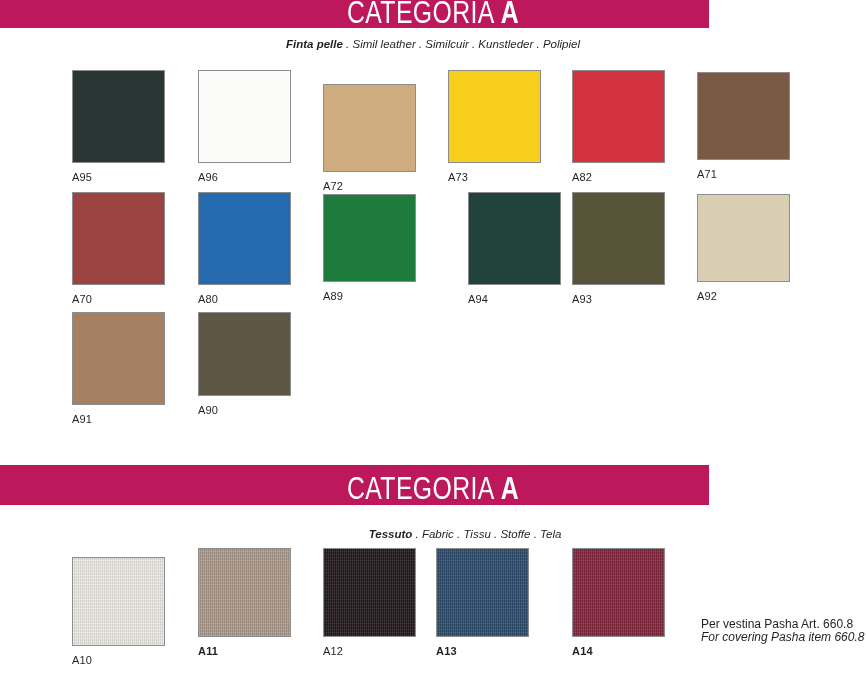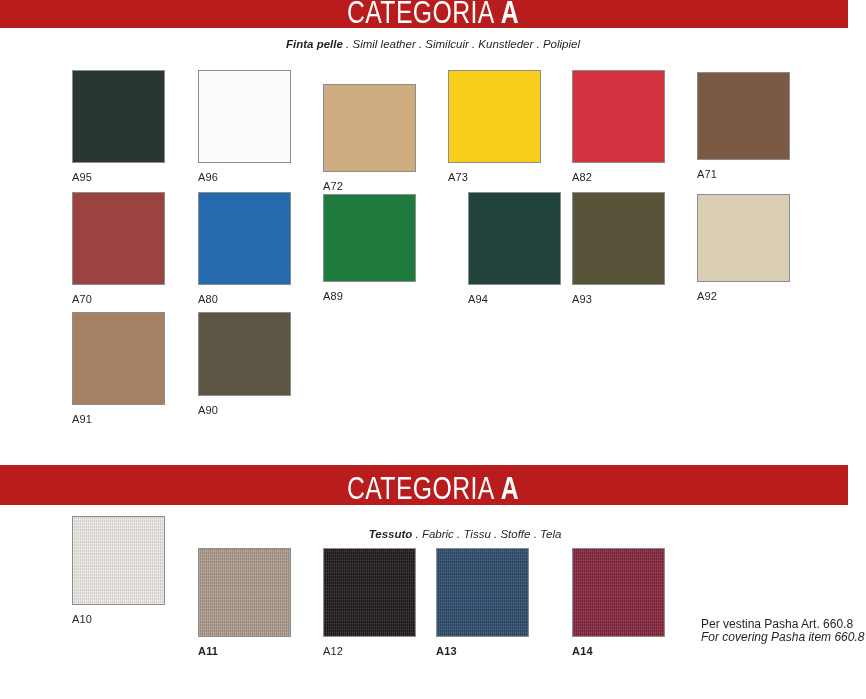--- a/index.html
+++ b/index.html
@@ -12,22 +12,22 @@
     height: 699px;
     position: relative;
     font-family: "Liberation Sans", sans-serif;
     overflow: hidden;
   }
 
   
   .band {
     position: absolute;
     left: 0;
-    width: 848px;
-    background: #b91c1c;
+    width: 709px;
+    background: #be185d;
     overflow: hidden;
   }
   .band-title {
     position: absolute;
     left: 0;
     width: 866px;
     text-align: center;
     color: #ffffff;
     font-family: "Liberation Sans Narrow", "Liberation Sans", sans-serif;
     font-size: 31px;
@@ -184,21 +184,21 @@
   <div class="band-title" style="top:6px;">
     <span class="cat">CATEGORIA</span>
     <span class="letter">A</span>
   </div>
 </div>
 
 <div class="subtitle" style="top:528px;margin-left:32px;">
   <span class="lead">Tessuto</span><span> . Fabric . Tissu . Stoffe . Tela</span>
 </div>
 
-<div class="swatch" style="left:72px; top:516px;">
+<div class="swatch" style="left:72px; top:557px;">
   <div class="chip chip-fab chip-texture" style="background:#efece7;"></div>
   <div class="chip-label">A10</div>
 </div>
 <div class="swatch" style="left:198px; top:548px;">
   <div class="chip chip-fab chip-texture" style="background:#ae9c8e;"></div>
   <div class="chip-label bold">A11</div>
 </div>
 <div class="swatch" style="left:323px; top:548px;">
   <div class="chip chip-fab chip-texture" style="background:#221a1e;"></div>
   <div class="chip-label">A12</div>

